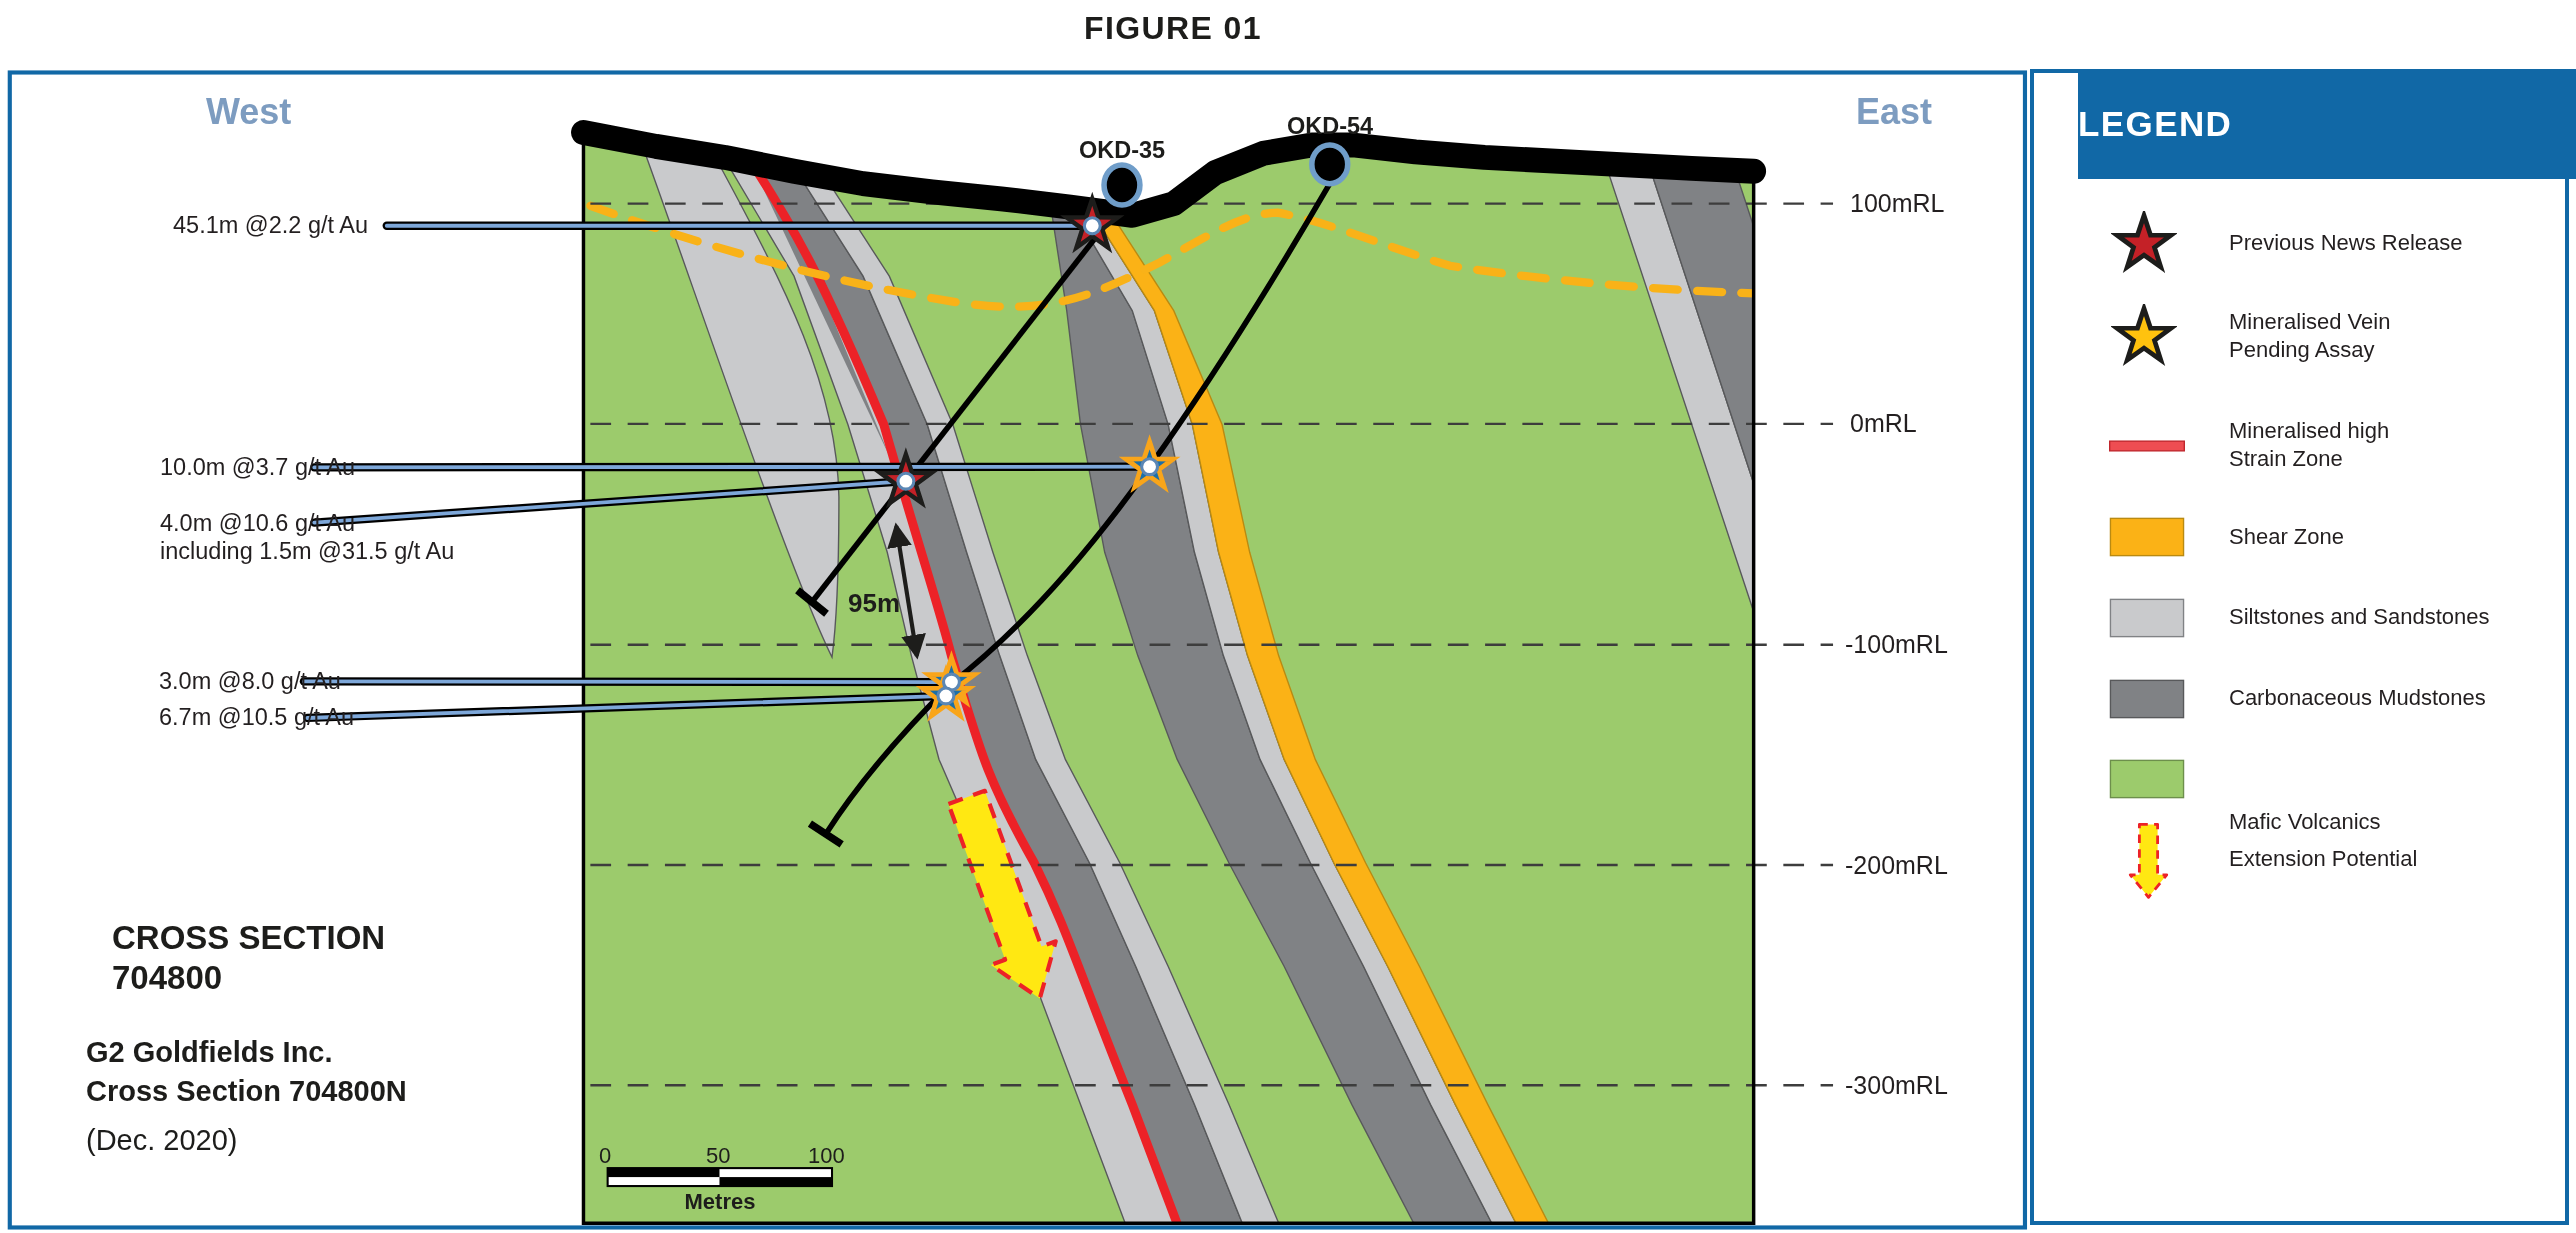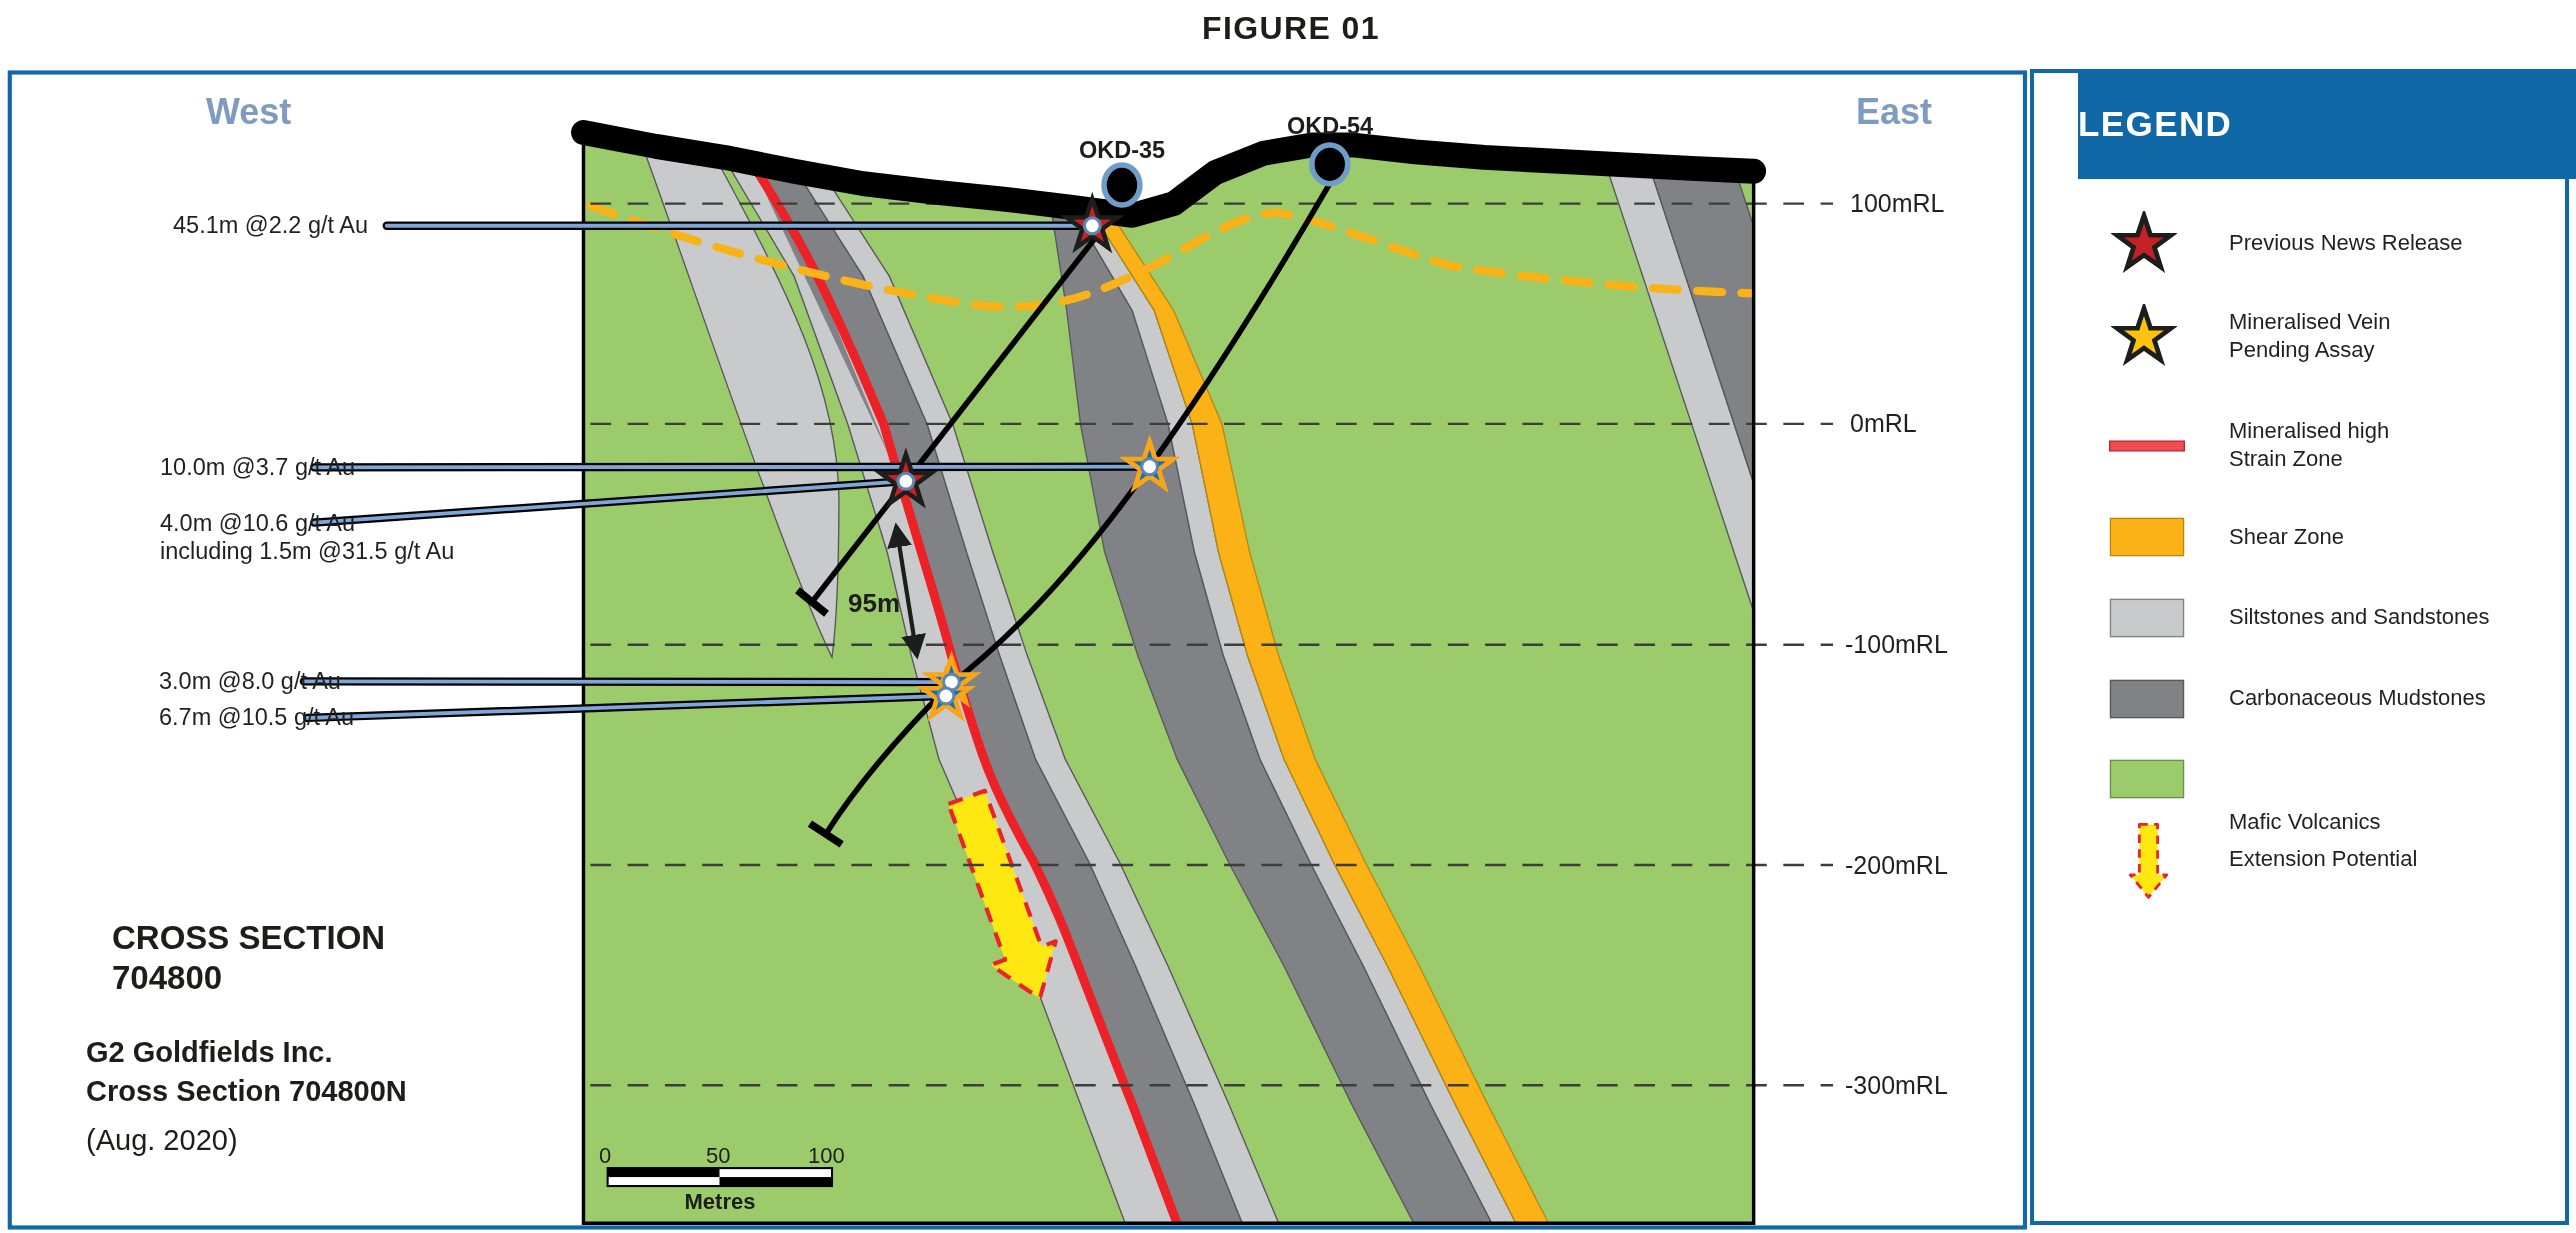--- a/index.html
+++ b/index.html
@@ -1,18 +1,18 @@
 <!DOCTYPE html>
 <html style="font-size:11px"><head>
 <meta charset="utf-8">
 <style>
   html,body{margin:0;padding:0;background:#ffffff;}
   body{width:2576px;height:1233px;position:relative;font-family:"Liberation Sans",sans-serif;color:#231f20;overflow:hidden;}
   .abs{position:absolute;}
-  .fig-title{font-size:32px;font-weight:bold;letter-spacing:1.4px;color:#1d1d1b;text-align:center;width:414px;}
+  .fig-title{font-size:32px;font-weight:bold;letter-spacing:1.4px;color:#1d1d1b;text-align:left;width:414px;}
   .dir-label{font-size:36px;font-weight:bold;color:#7d9cc0;}
   .ann{font-size:23.5px;line-height:28px;white-space:pre-line;color:#231f20;}
   .rl{font-size:25px;color:#231f20;}
   .hole-label{font-size:23.5px;font-weight:bold;color:#1d1d1b;text-align:center;width:152px;}
   .dist{font-size:26px;font-weight:bold;color:#1d1d1b;}
   .cs-title{font-size:33px;font-weight:bold;line-height:40px;white-space:pre-line;color:#1d1d1b;margin-left:26px;}
   .cs-sub{font-size:29px;font-weight:bold;line-height:39px;color:#1d1d1b;}
   .cs-date{font-size:29px;color:#1d1d1b;}
   .scale-num{font-size:22px;color:#1d1d1b;}
   .scale-unit{font-size:22px;font-weight:bold;color:#1d1d1b;text-align:center;width:228px;}
@@ -168,21 +168,21 @@
 <div class="abs rl" style="left:1850px;top:189px">100mRL</div>
 <div class="abs rl" style="left:1850px;top:409px">0mRL</div>
 <div class="abs rl" style="left:1845px;top:630px">-100mRL</div>
 <div class="abs rl" style="left:1845px;top:851px">-200mRL</div>
 <div class="abs rl" style="left:1845px;top:1071px">-300mRL</div>
 
 <div class="abs cs-title" style="left:86px;top:918px">CROSS SECTION
 704800</div>
 <div class="abs cs-sub" style="left:86px;top:1033px">G2 Goldfields Inc.</div>
 <div class="abs cs-sub" style="left:86px;top:1072px">Cross Section 704800N</div>
-<div class="abs cs-date" style="left:86px;top:1124px">(Aug. 2020)</div>
+<div class="abs cs-date" style="left:86px;top:1124px">(Dec. 2020)</div>
 
 <div class="abs scale-num" style="left:599px;top:1143px">0</div>
 <div class="abs scale-num" style="left:706px;top:1143px">50</div>
 <div class="abs scale-num" style="left:808px;top:1143px">100</div>
 <div class="abs scale-unit" style="left:606px;top:1189px">Metres</div>
 
 <div class="abs legend-box"></div>
 <div class="abs legend-head">
   <span class="legend-title">LEGEND</span>
 </div>

